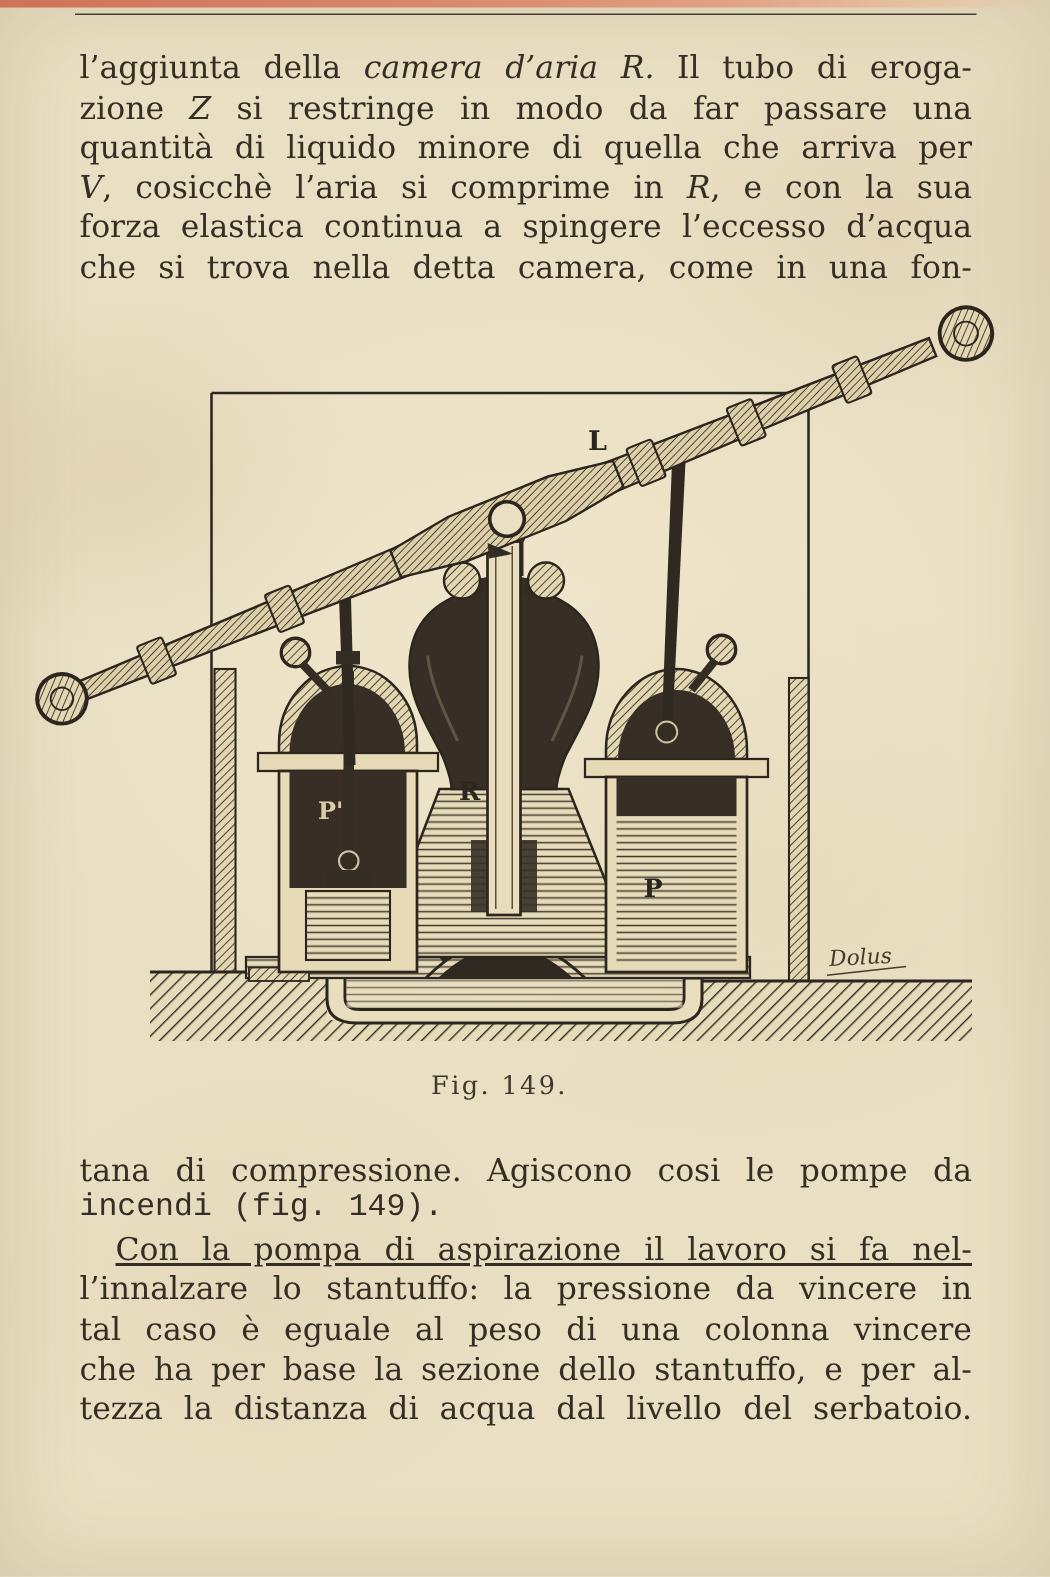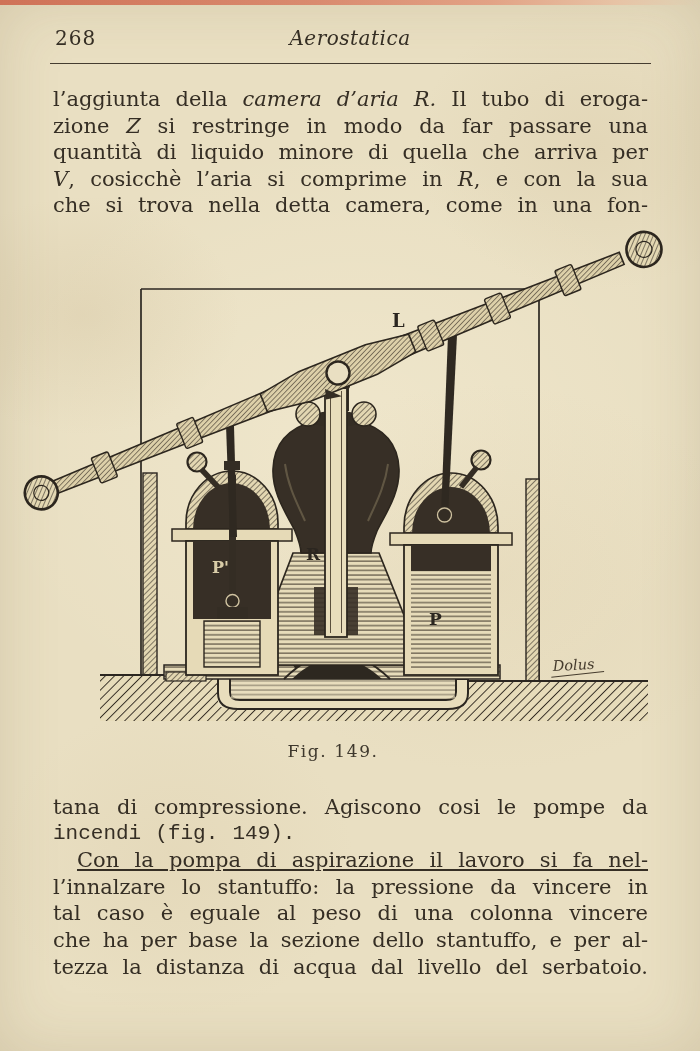--- a/index.html
+++ b/index.html
@@ -36,31 +36,28 @@
   figure{margin:10px 0 0 0;padding:0;}
   .figcap{margin-top:3px;text-align:center;font-size:17px;letter-spacing:1.6px;color:#3e382d;padding-right:34px;}
   svg text{font-family:"DejaVu Serif","Liberation Serif",serif;}
 </style>
 </head>
 <body>
 
 <div class="page">
   <div class="top-edge"></div>
 
-  <header>
-    <span class="pagenum">268</span>
-    <span class="running-title">Aerostatica</span>
-  </header>
   <div class="rule"></div>
 
   <div class="text-block" id="text-top">
       <div class="line"><span>l’aggiunta della </span><span class="it">camera d’aria R.</span><span> Il tubo di eroga-</span></div>
       <div class="line"><span>zione </span><span class="it">Z</span><span> si restringe in modo da far passare una</span></div>
       <div class="line"><span>quantità di liquido minore di quella che arriva per</span></div>
       <div class="line"><span class="it">V</span><span>, cosicchè l’aria si comprime in </span><span class="it">R</span><span>, e con la sua</span></div>
+      <div class="line"><span>forza elastica continua a spingere l’eccesso d’acqua</span></div>
       <div class="line"><span>che si trova nella detta camera, come in una fon-</span></div>
     </div>
 
   <figure>
     <svg width="700" height="505" viewBox="0 0 700 505">
       <defs>
         <pattern id="ph" patternUnits="userSpaceOnUse" width="4" height="4" patternTransform="rotate(45)">
           <rect width="4" height="4" fill="#e3d7b2"></rect>
           <line x1="0" y1="0" x2="0" y2="4" stroke="#3a332a" stroke-width="1.2"></line>
         </pattern>

